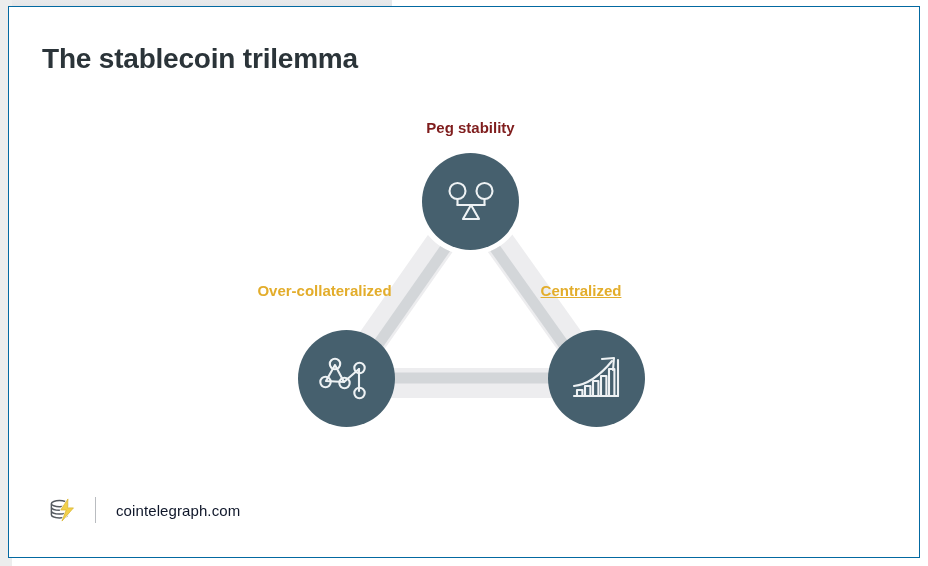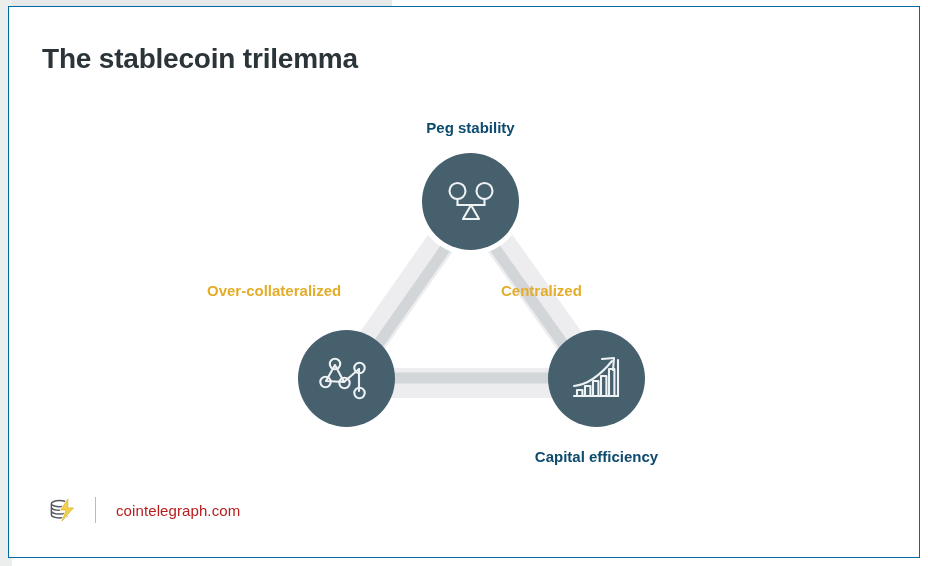--- a/index.html
+++ b/index.html
@@ -51,43 +51,44 @@
     position:absolute;
     border-radius:50%;
     background:#46606e;
     display:flex;align-items:center;justify-content:center;
   }
   .node svg{position:static;display:block;}
 
   .node-label{
     position:absolute;
     font-size:15px;font-weight:bold;
-    color:#0c4a6e;
+    color:#7f1d1d;
     white-space:nowrap;
     text-align:center;
   }
   .edge-label{
     position:absolute;
     font-size:15px;font-weight:bold;
     color:#e3ad2b;
     white-space:nowrap;
+    text-align:center;
   }
 
   
   .footer{
     position:absolute;left:36px;top:486px;
     display:flex;align-items:center;gap:0;
   }
   .logo{width:34px;height:34px;display:block;}
   .footer-divider{
     width:1px;height:26px;background:#b9bcc0;
     margin:0 20px 0 16px;
   }
   .footer-url{
-    font-size:15px;color:#b91c1c;letter-spacing:.1px;
+    font-size:15px;color:#0f172a;letter-spacing:.1px;
   }
 </style>
 </head>
 <body>
 
 <div id="stage">
 
   <div class="backdrop"></div>
   <div class="backdrop2"></div>
 
@@ -161,25 +162,24 @@
               <rect x="9" y="38" width="5.4" height="6"></rect>
               <rect x="17" y="34" width="5.4" height="10"></rect>
               <rect x="25" y="29" width="5.4" height="15"></rect>
               <rect x="33" y="24" width="5.4" height="20"></rect>
               <rect x="41" y="17" width="5.4" height="27"></rect>
               <path d="M6,34 C16,33 30,26 44,9"></path>
               <path d="M34,7 L46,6 L45,18"></path>
             </g>
           </svg>
         </div>
-        <div class="node-label" style="left:500px;top:441px;width:175px;">Capital efficiency</div>
 
         <div class="edge-label" style="left:198px;top:275px;width:235px;">Over-collateralized</div>
 
-        <div class="edge-label" style="left:492px;top:275px;width:160px;">Centralized</div>
+        <div class="edge-label" style="left:492px;top:275px;width:160px;text-decoration:underline;">Centralized</div>
 
 
       </div>
 
       <div class="footer">
 
         <svg class="logo" viewBox="0 0 40 40">
           <g fill="none" stroke="#555a60" stroke-width="1.7">
             <ellipse cx="17" cy="12.5" rx="9.5" ry="3.6"></ellipse>
             <path d="M7.5,12.5 v4.2 c0,2 4.25,3.6 9.5,3.6 s9.5,-1.6 9.5,-3.6 v-4.2"></path>

